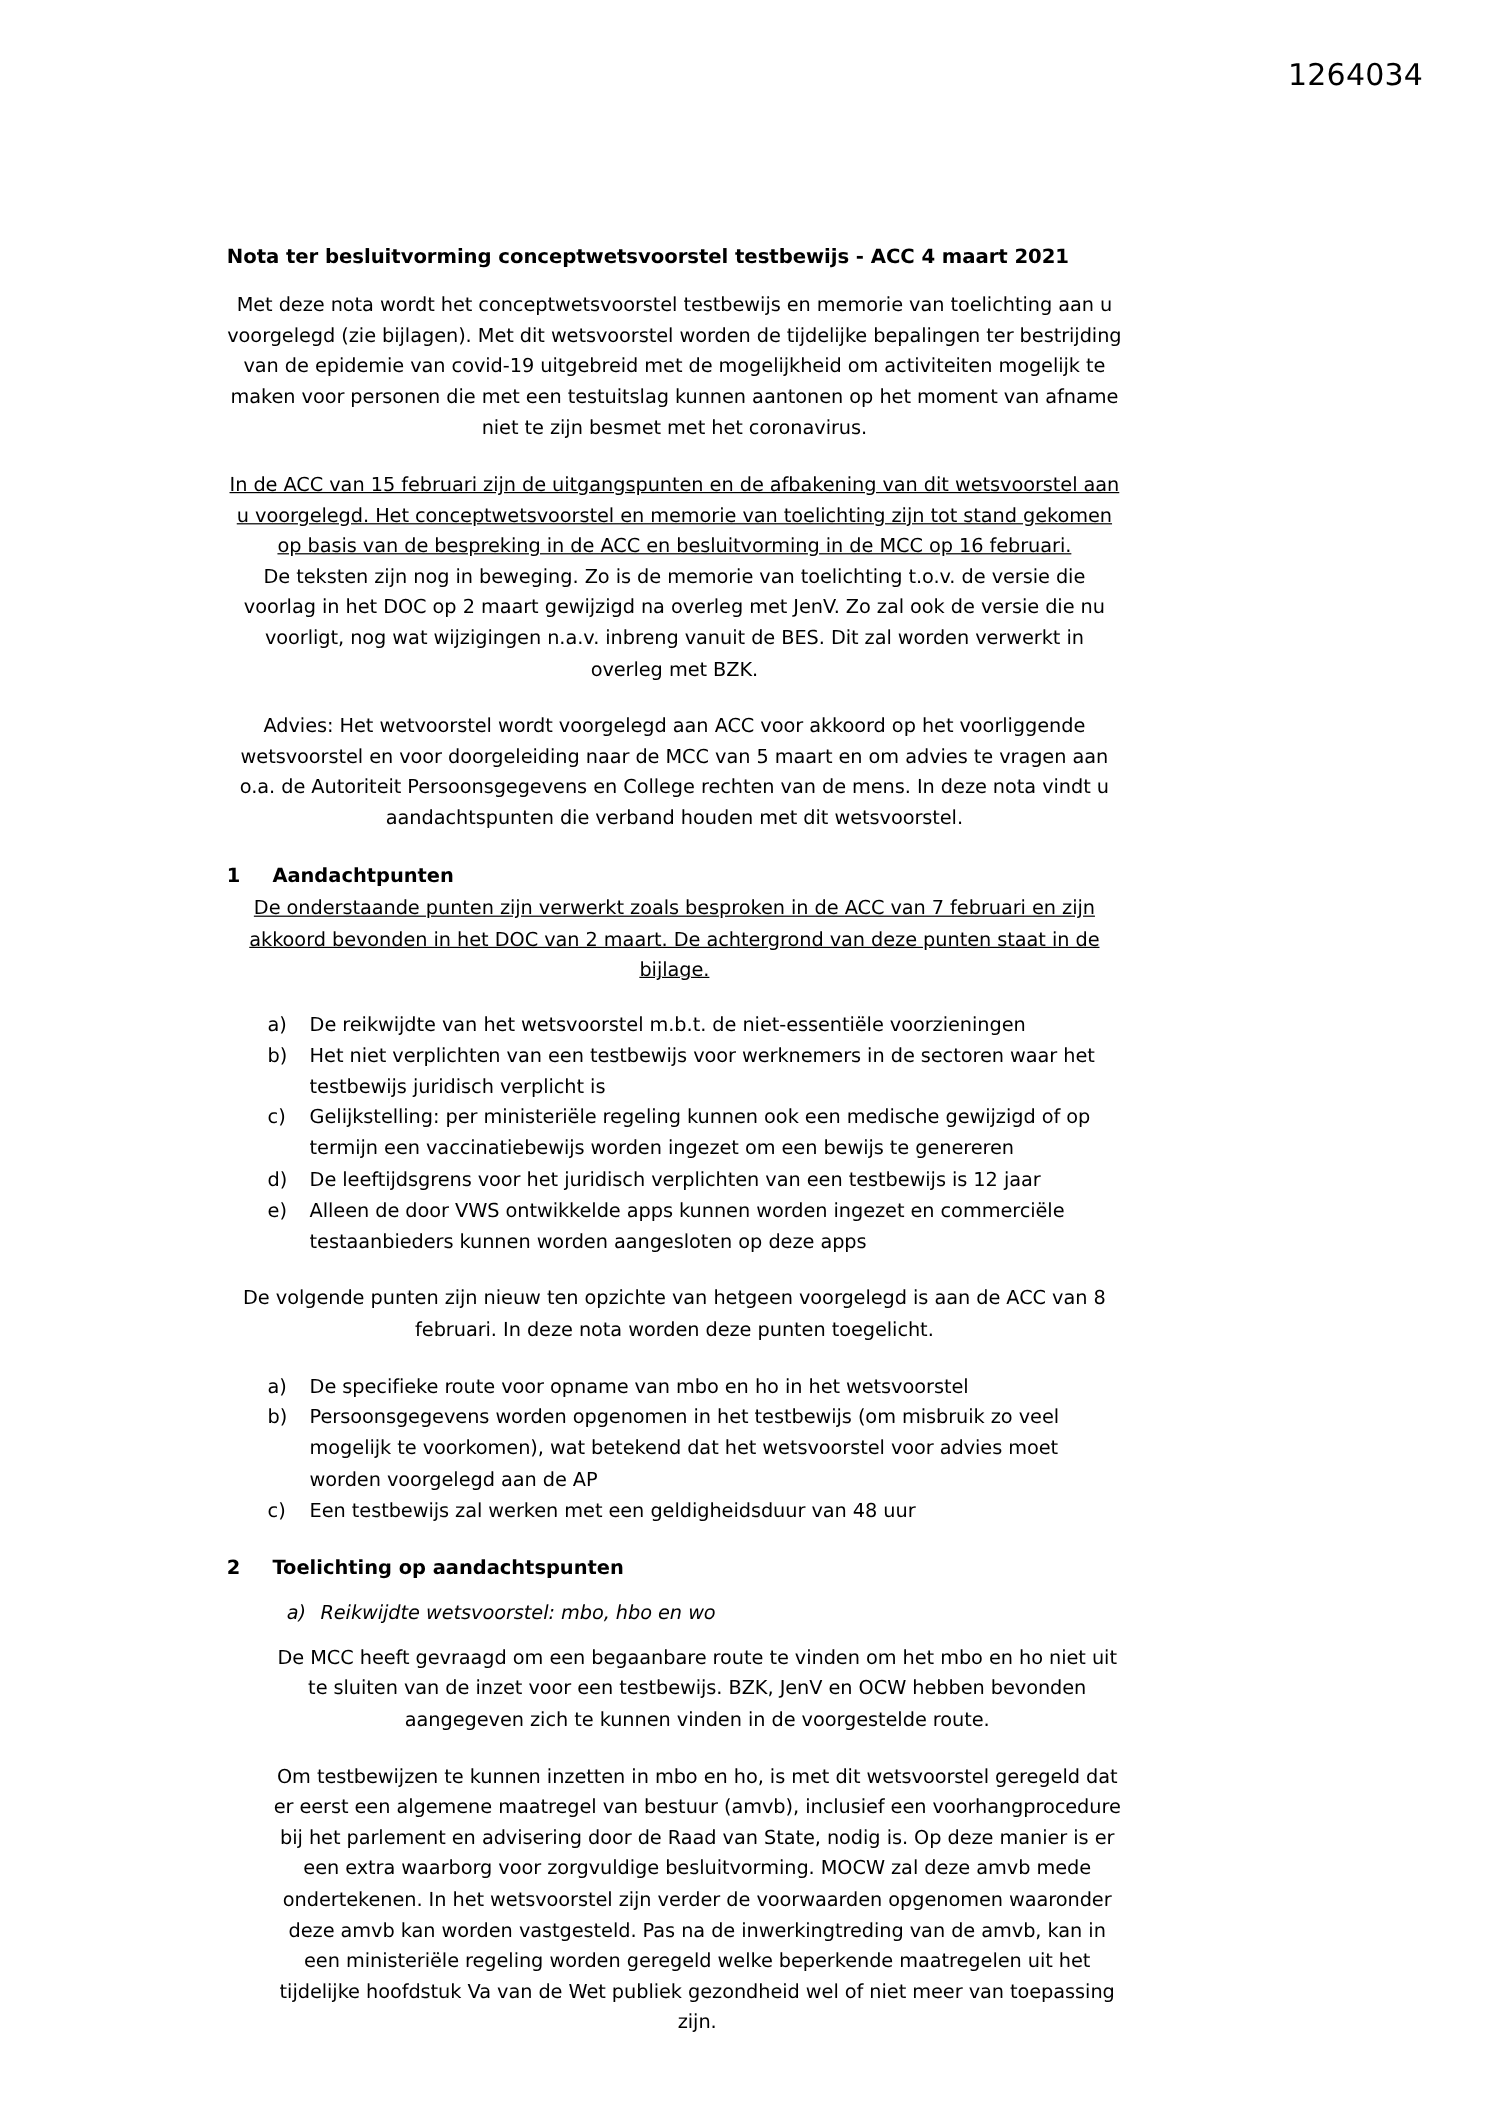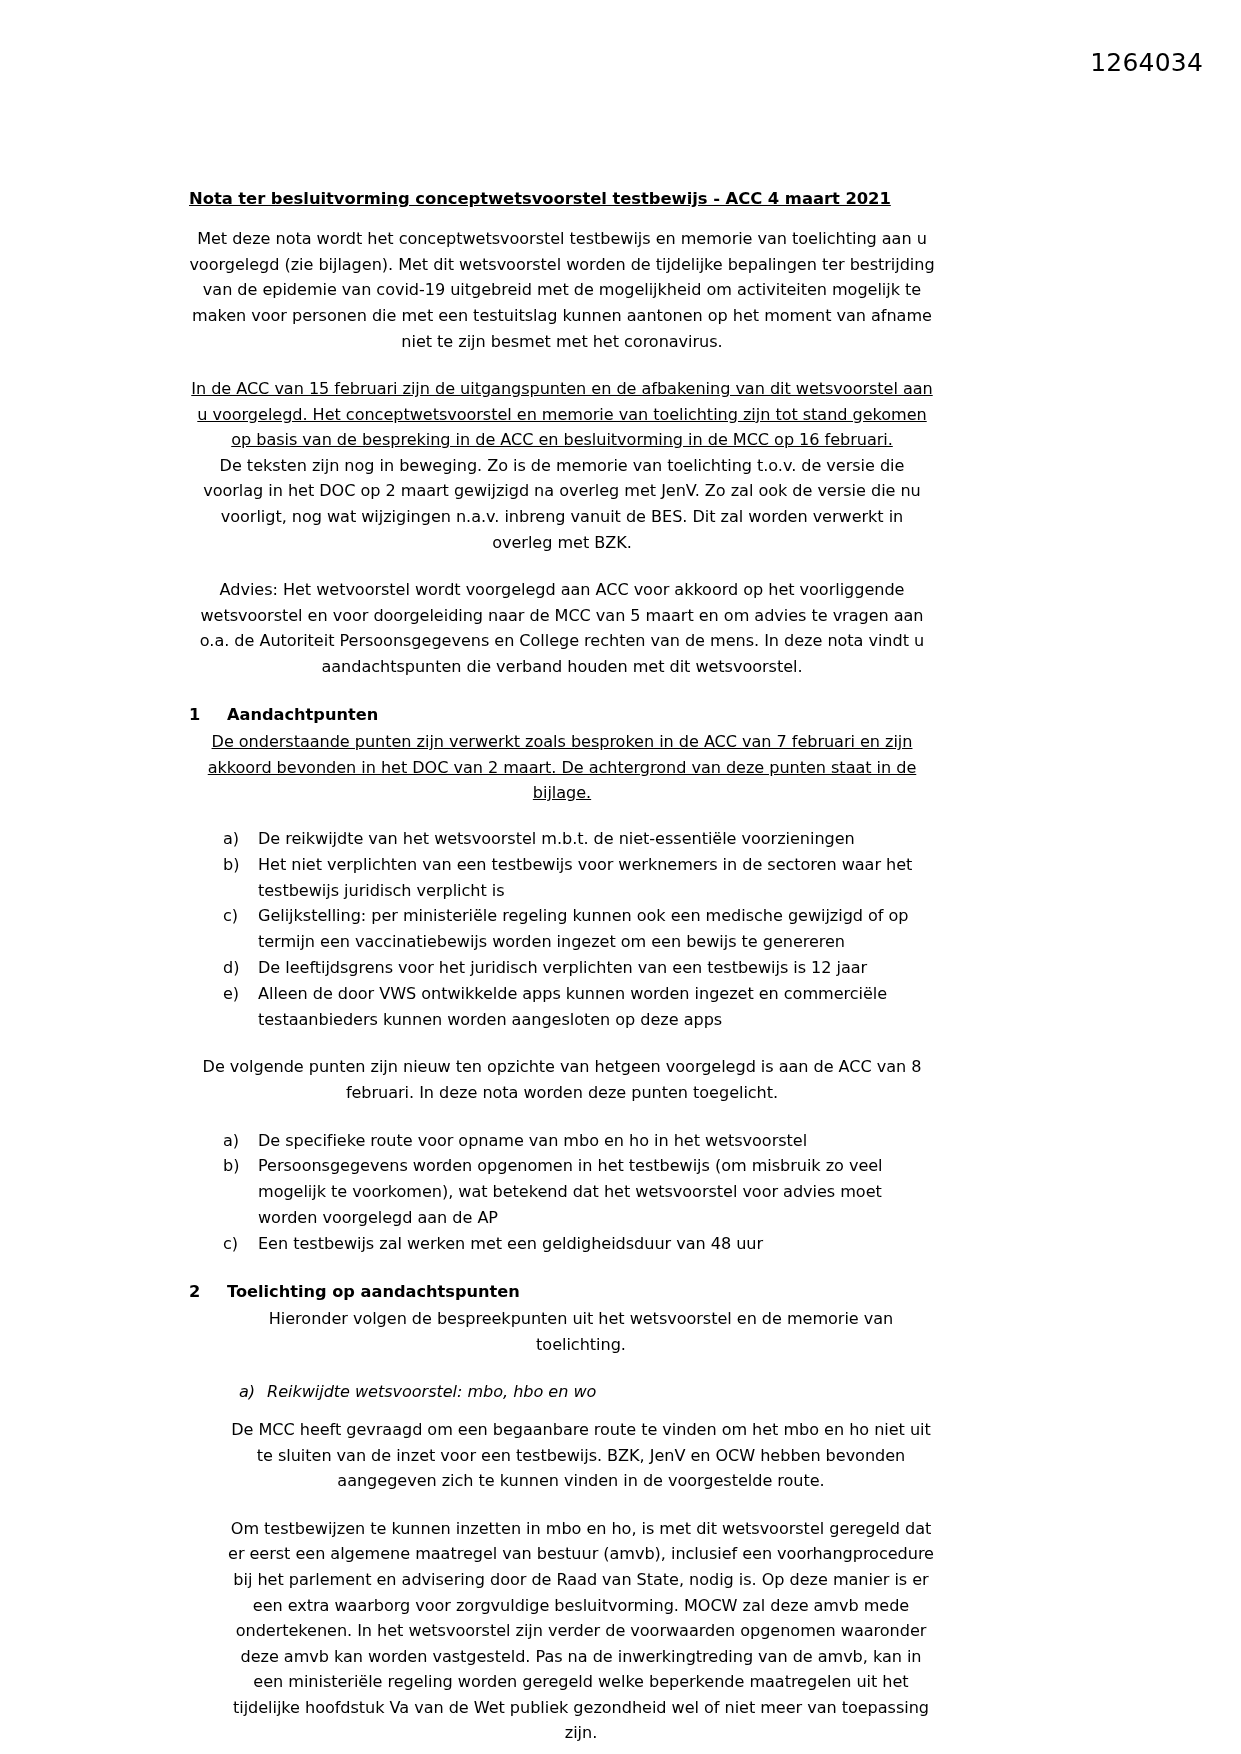--- a/index.html
+++ b/index.html
@@ -17,38 +17,37 @@
   }
   .page {
     position: relative;
     width: 1241px;
     height: 1754px;
     box-sizing: border-box;
   }
   .doc-number {
     position: absolute;
     top: 48px;
-    right: 38px;
+    right: 55px;
     font-size: 25px;
     letter-spacing: 0.2px;
     font-family: "DejaVu Sans", sans-serif;
     color: #000;
   }
   .body-col {
     position: absolute;
     left: 189px;
     top: 188px;
     width: 746px;
   }
   .doc-title {
     font-size: 16.4px;
     font-weight: bold;
-    text-decoration: underline;
     letter-spacing: -0.05px;
-    margin: 0 0 16px 0;
+    margin: 15px 0 16px 0;
     line-height: 1.35;
   }
   p.para {
     font-size: 16.1px;
     line-height: 25.6px;
     margin: 0 0 22px 0;
     text-align: center;
     letter-spacing: -0.05px;
   }
   p.para.tight {
@@ -167,21 +166,20 @@
         <span class="itemtext">Een testbewijs zal werken met een geldigheidsduur van 48 uur</span>
       </li>
     </ol>
 
     <div class="section-head">
       <span class="num">2</span>
       <span class="label">Toelichting op aandachtspunten</span>
     </div>
 
     <div class="indent-block">
-      <p class="para">Hieronder volgen de bespreekpunten uit het wetsvoorstel en de memorie van toelichting.</p>
 
       <p class="sub-italic"><span class="marker">a)</span><span>Reikwijdte wetsvoorstel: mbo, hbo en wo</span></p>
 
       <p class="para">De MCC heeft gevraagd om een begaanbare route te vinden om het mbo en ho niet uit te sluiten van de inzet voor een testbewijs. BZK, JenV en OCW hebben bevonden aangegeven zich te kunnen vinden in de voorgestelde route.</p>
 
       <p class="para">Om testbewijzen te kunnen inzetten in mbo en ho, is met dit wetsvoorstel geregeld dat er eerst een algemene maatregel van bestuur (amvb), inclusief een voorhangprocedure bij het parlement en advisering door de Raad van State, nodig is. Op deze manier is er een extra waarborg voor zorgvuldige besluitvorming. MOCW zal deze amvb mede ondertekenen. In het wetsvoorstel zijn verder de voorwaarden opgenomen waaronder deze amvb kan worden vastgesteld. Pas na de inwerkingtreding van de amvb, kan in een ministeriële regeling worden geregeld welke beperkende maatregelen uit het tijdelijke hoofdstuk Va van de Wet publiek gezondheid wel of niet meer van toepassing zijn.</p>
     </div>
 
   </div>
 </div>

